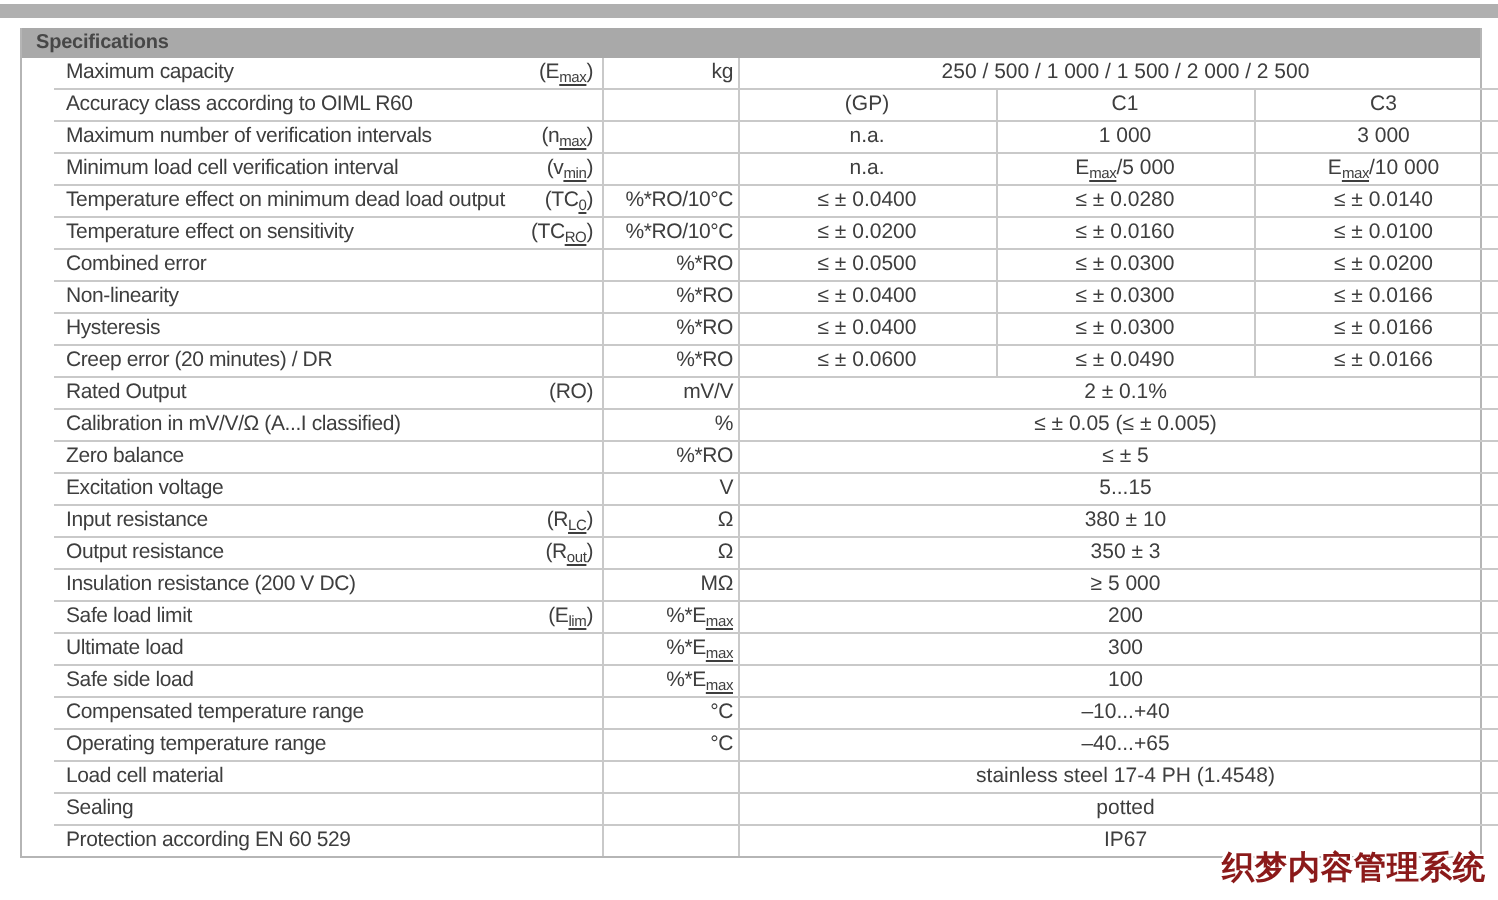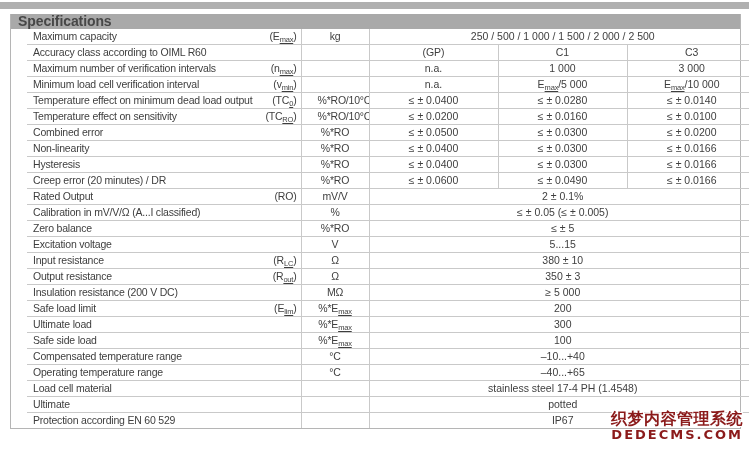--- a/index.html
+++ b/index.html
@@ -24,38 +24,38 @@
     background:var(--strip);
   }
   .spec-container{
     position:absolute;left:10px;top:14px;width:731px;
     border:1px solid var(--outer);border-top:none;
     background:#fff;
   }
   .spec-header{
     height:15px;line-height:15px;
     background:var(--header-bg);
-    font-weight:bold;font-size:14px;color:#474747;
+    font-weight:bold;font-size:10px;color:#474747;
     padding-left:7px;letter-spacing:-0.1px;
   }
   table.spec{
     width:100%;border-collapse:collapse;table-layout:fixed;
     font-size:10.5px;color:var(--text);margin-left:16px;
   }
   td{
     height:15.5px;line-height:15px;padding:0 5px;
     border-bottom:1px solid var(--grid);
     white-space:nowrap;overflow:hidden;
     letter-spacing:-0.2px;
   }
   tr:last-child td{border-bottom:none;}
   td:last-child{border-right:none;}
   .c-label{text-align:left;padding-left:6px;}
   .c-sym{text-align:right;padding-right:4px;border-right:1px solid var(--grid);}
-  .c-unit{text-align:center;border-right:1px solid var(--grid);padding:0 16px;}
+  .c-unit{text-align:right;border-right:1px solid var(--grid);padding:0 2px;}
   .c-val{text-align:center;border-right:1px solid var(--grid);letter-spacing:0;}
   sub{font-size:7.5px;line-height:0;vertical-align:-2px;letter-spacing:-0.2px;text-decoration:underline;}
   .watermark{
     position:absolute;right:6px;bottom:8px;
     text-align:right;font-weight:bold;color:var(--wm);
     font-family:"DejaVu Sans","Liberation Sans",sans-serif;
     text-shadow:-1px -1px 0 #fff,1px -1px 0 #fff,-1px 1px 0 #fff,1px 1px 0 #fff,
                 0 -1px 0 #fff,0 1px 0 #fff,-1px 0 0 #fff,1px 0 0 #fff;
     z-index:5;
   }
@@ -229,31 +229,30 @@
           <td class="c-unit">°C</td>
           <td class="c-val c-span" colspan="3">–40...+65</td>
         </tr>
         <tr>
           <td class="c-label">Load cell material</td>
           <td class="c-sym"></td>
           <td class="c-unit"></td>
           <td class="c-val c-span" colspan="3">stainless steel 17-4 PH (1.4548)</td>
         </tr>
         <tr>
-          <td class="c-label">Ultimate</td>
+          <td class="c-label">Sealing</td>
           <td class="c-sym"></td>
           <td class="c-unit"></td>
           <td class="c-val c-span" colspan="3">potted</td>
         </tr>
         <tr>
           <td class="c-label">Protection according EN 60 529</td>
           <td class="c-sym"></td>
           <td class="c-unit"></td>
           <td class="c-val c-span" colspan="3">IP67</td>
         </tr>
       </tbody>
   </table>
 </div>
 
 <div class="watermark">
   <div class="wm-line1">织梦内容管理系统</div>
-  <div class="wm-line2">DEDECMS.COM</div>
 </div>
 
 </body></html>

